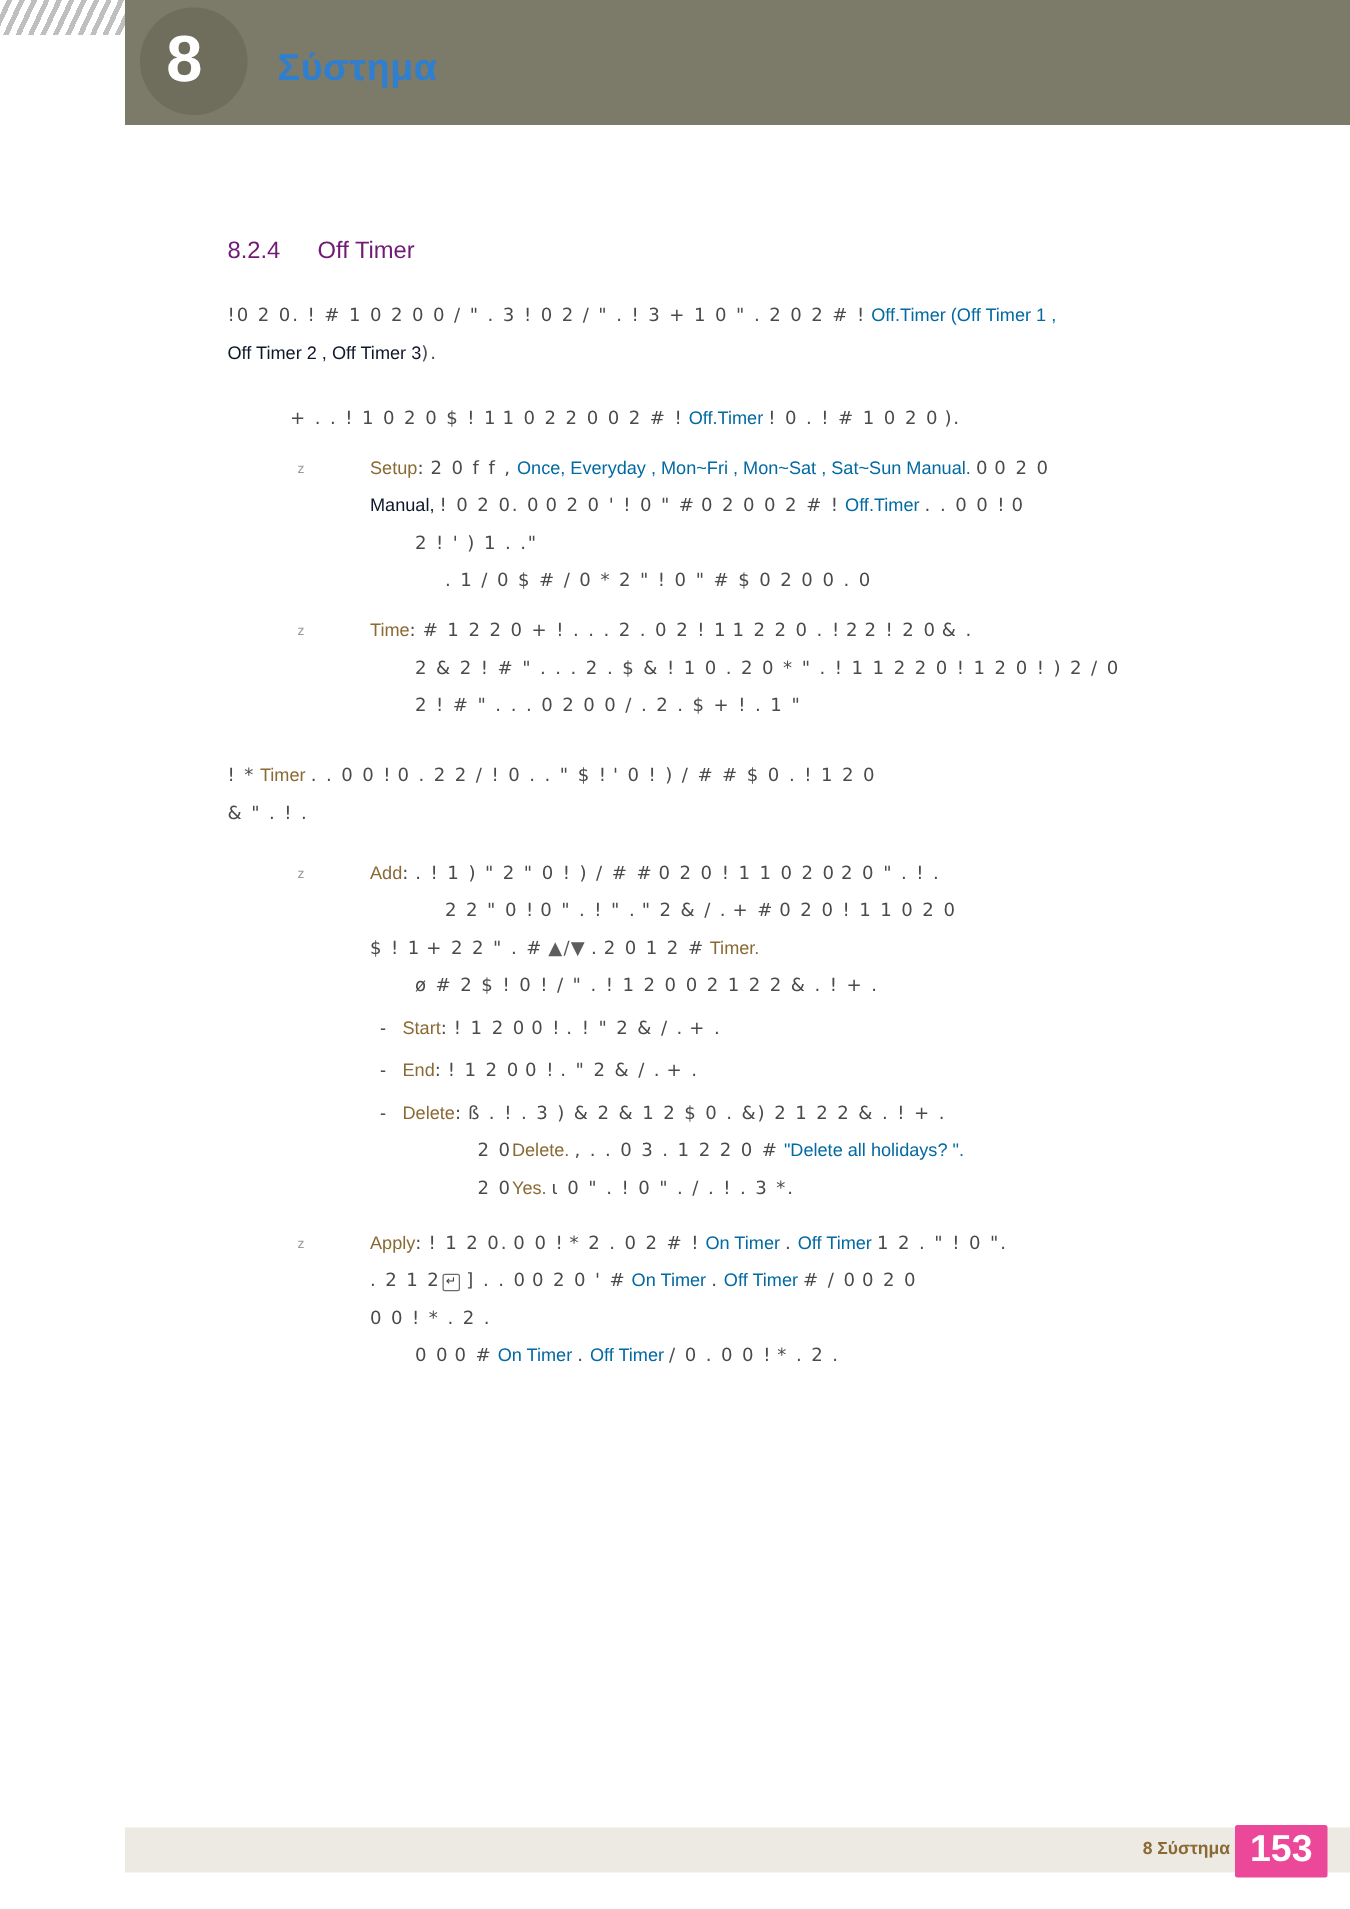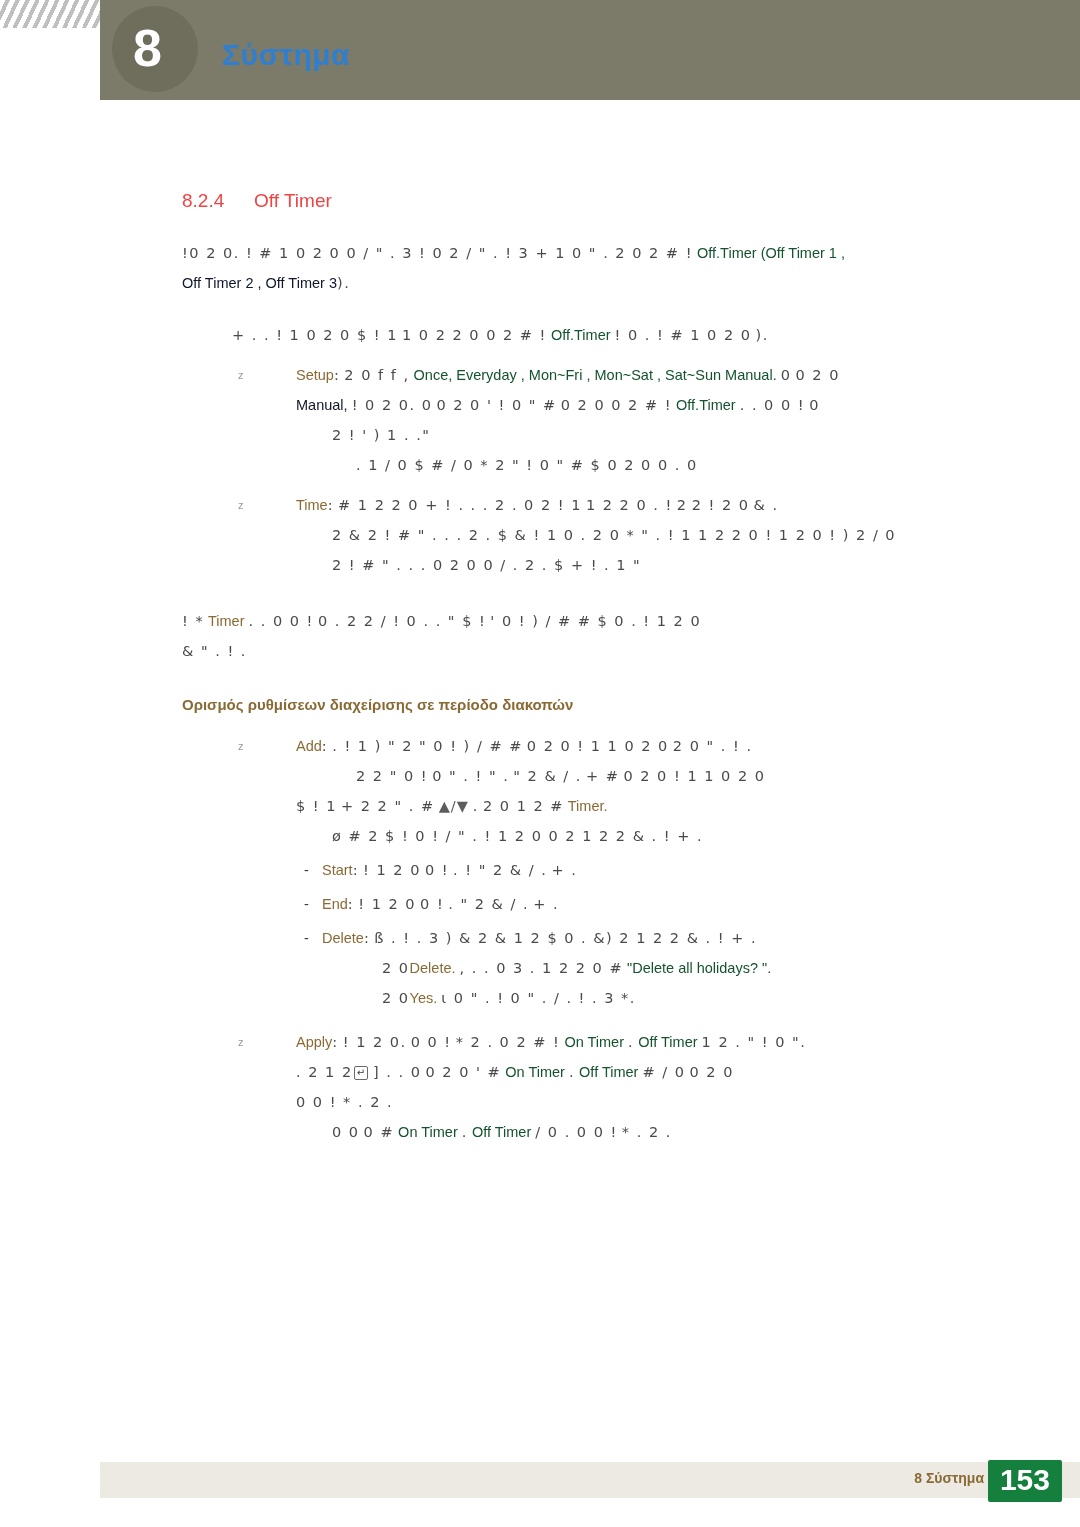--- a/index.html
+++ b/index.html
@@ -73,21 +73,21 @@
   }
 
   
   .content {
     position: absolute;
     top: 190px;
     left: 0;
     width: 1080px;
   }
   .sec-heading {
-    color: #ef4444;
+    color: #701a75;
     font-size: 19px;
     margin: 0 0 0 182px;
     padding: 0;
     font-weight: normal;
   }
   .sec-heading .num {
     display: inline-block;
     width: 72px;
   }
 
@@ -129,21 +129,21 @@
     color: #3a3a3a;
     font-size: 14.5px;
     line-height: 30px;
     padding-left: 8px;
     box-sizing: border-box;
   }
 
   .indent-1 { margin-left: 60px; }
   .indent-2 { margin-left: 36px; }
 
-  .kw { color: #14532d; }
+  .kw { color: #0369a1; }
   .blue { color: #0f172a; }
   .brown { color: #8a6a34; }
   .gray-gl {
     color: #5d5d5d;
     font-family: "DejaVu Sans", sans-serif;
     letter-spacing: 1px;
   }
   .glyphline {
     font-family: "DejaVu Sans", sans-serif;
     color: #4a4a4a;
@@ -195,21 +195,21 @@
     font-weight: bold;
     color: #8a6a34;
   }
   .footer-page {
     position: absolute;
     right: 18px;
     top: -2px;
     font-size: 30px;
     font-weight: bold;
     color: #ffffff;
-    background: #15803d;
+    background: #ec4899;
     padding: 3px 12px 5px 12px;
     border-radius: 2px;
   }
   .footer-pagewrap {
     position: absolute;
     right: 0;
     top: 0;
     width: 120px;
     height: 44px;
   }
@@ -291,21 +291,20 @@
   <div class="blk-a para">
     <span class="glyphline">! *</span>
     <span class="brown">Timer</span>
     <span class="glyphline">. .  0  0 !</span>
     <span class="glyphline">0 . 2  2 /  ! 0 . . " $ !</span>
     <span class="glyphline">' 0 ! ) / # #  $ 0 .  !  1 2 0</span>
     <br>
     <span class="glyphline">&amp; " . !  .</span>
   </div>
 
-  <div class="subheading">Ορισμός ρυθμίσεων διαχείρισης σε περίοδο διακοπών</div>
 
   <div class="blk-c bullet-row" style="margin-top:18px;">
     <div class="bullet-mark">z</div>
     <div class="bullet-body para">
       <span class="brown">Add</span><span class="glyphline">:</span>
       <span class="glyphline">.    ! 1 ) " 2  " 0 ! ) /  # #</span>
       <span class="glyphline">0 2 0  ! 1   1 0 2 0</span>
       <span class="glyphline">2 0 " . ! .</span>
       <br>
       <span class="glyphline indent-1">2 2  "  0 !</span>

